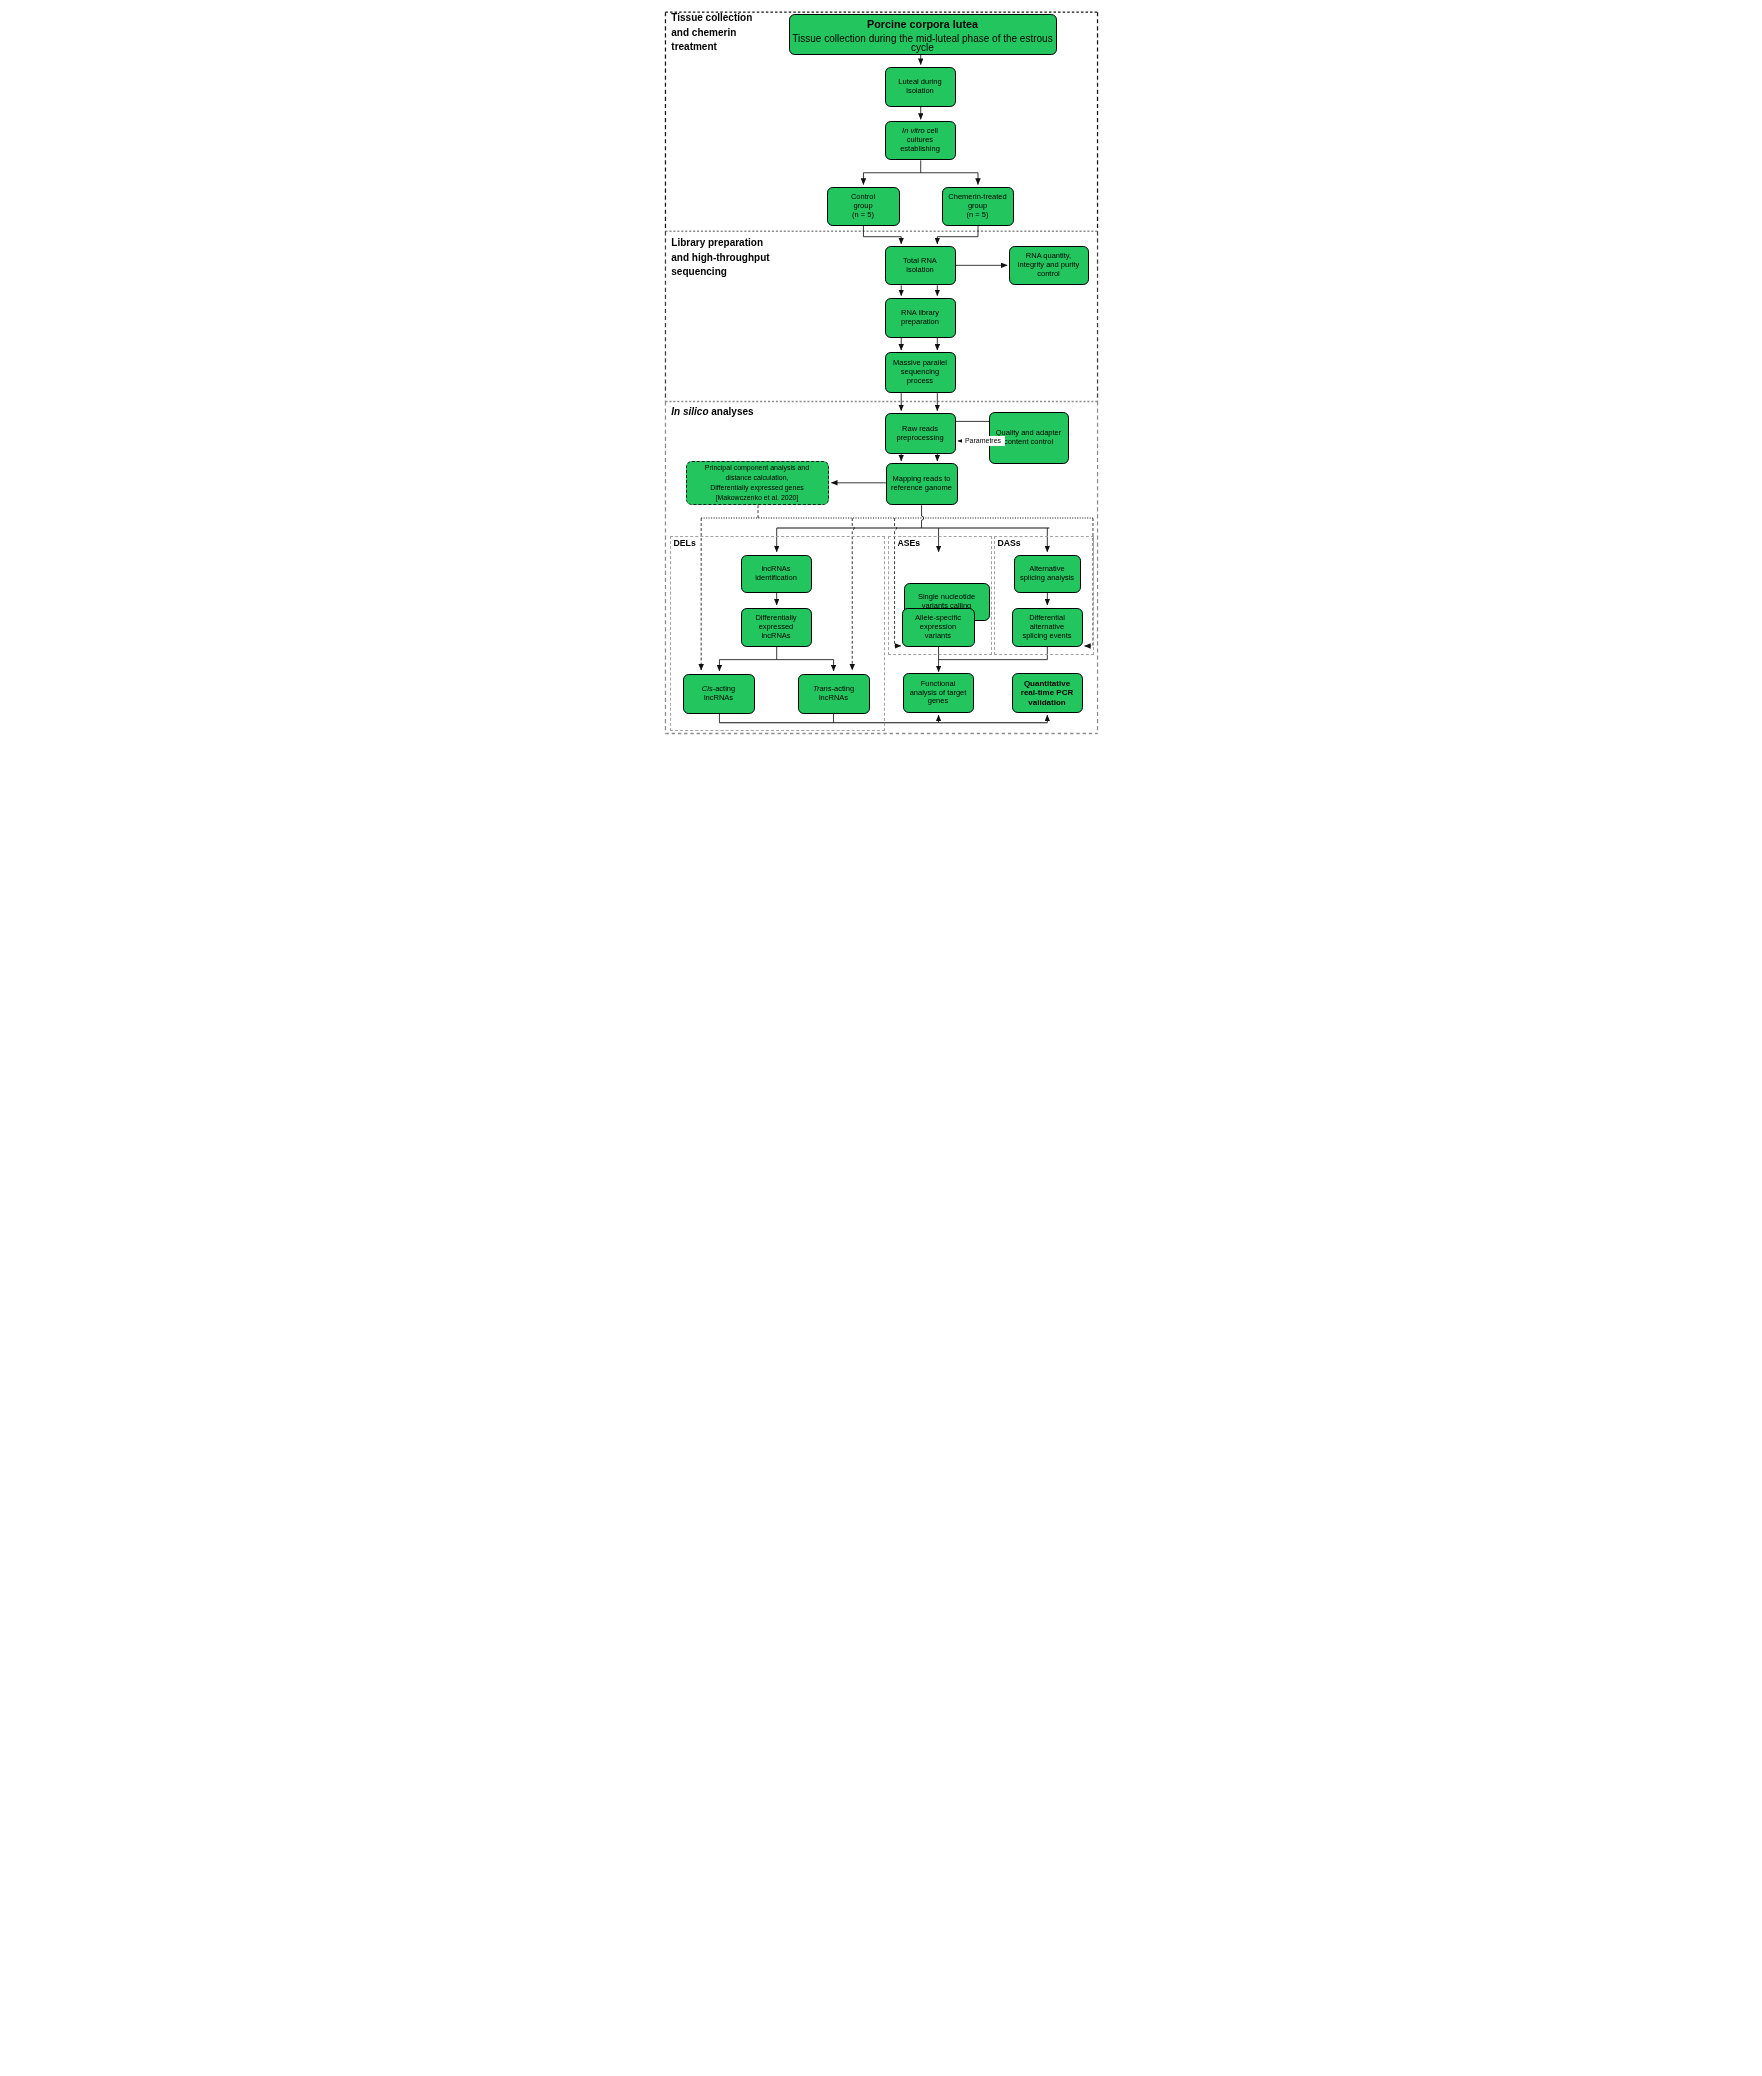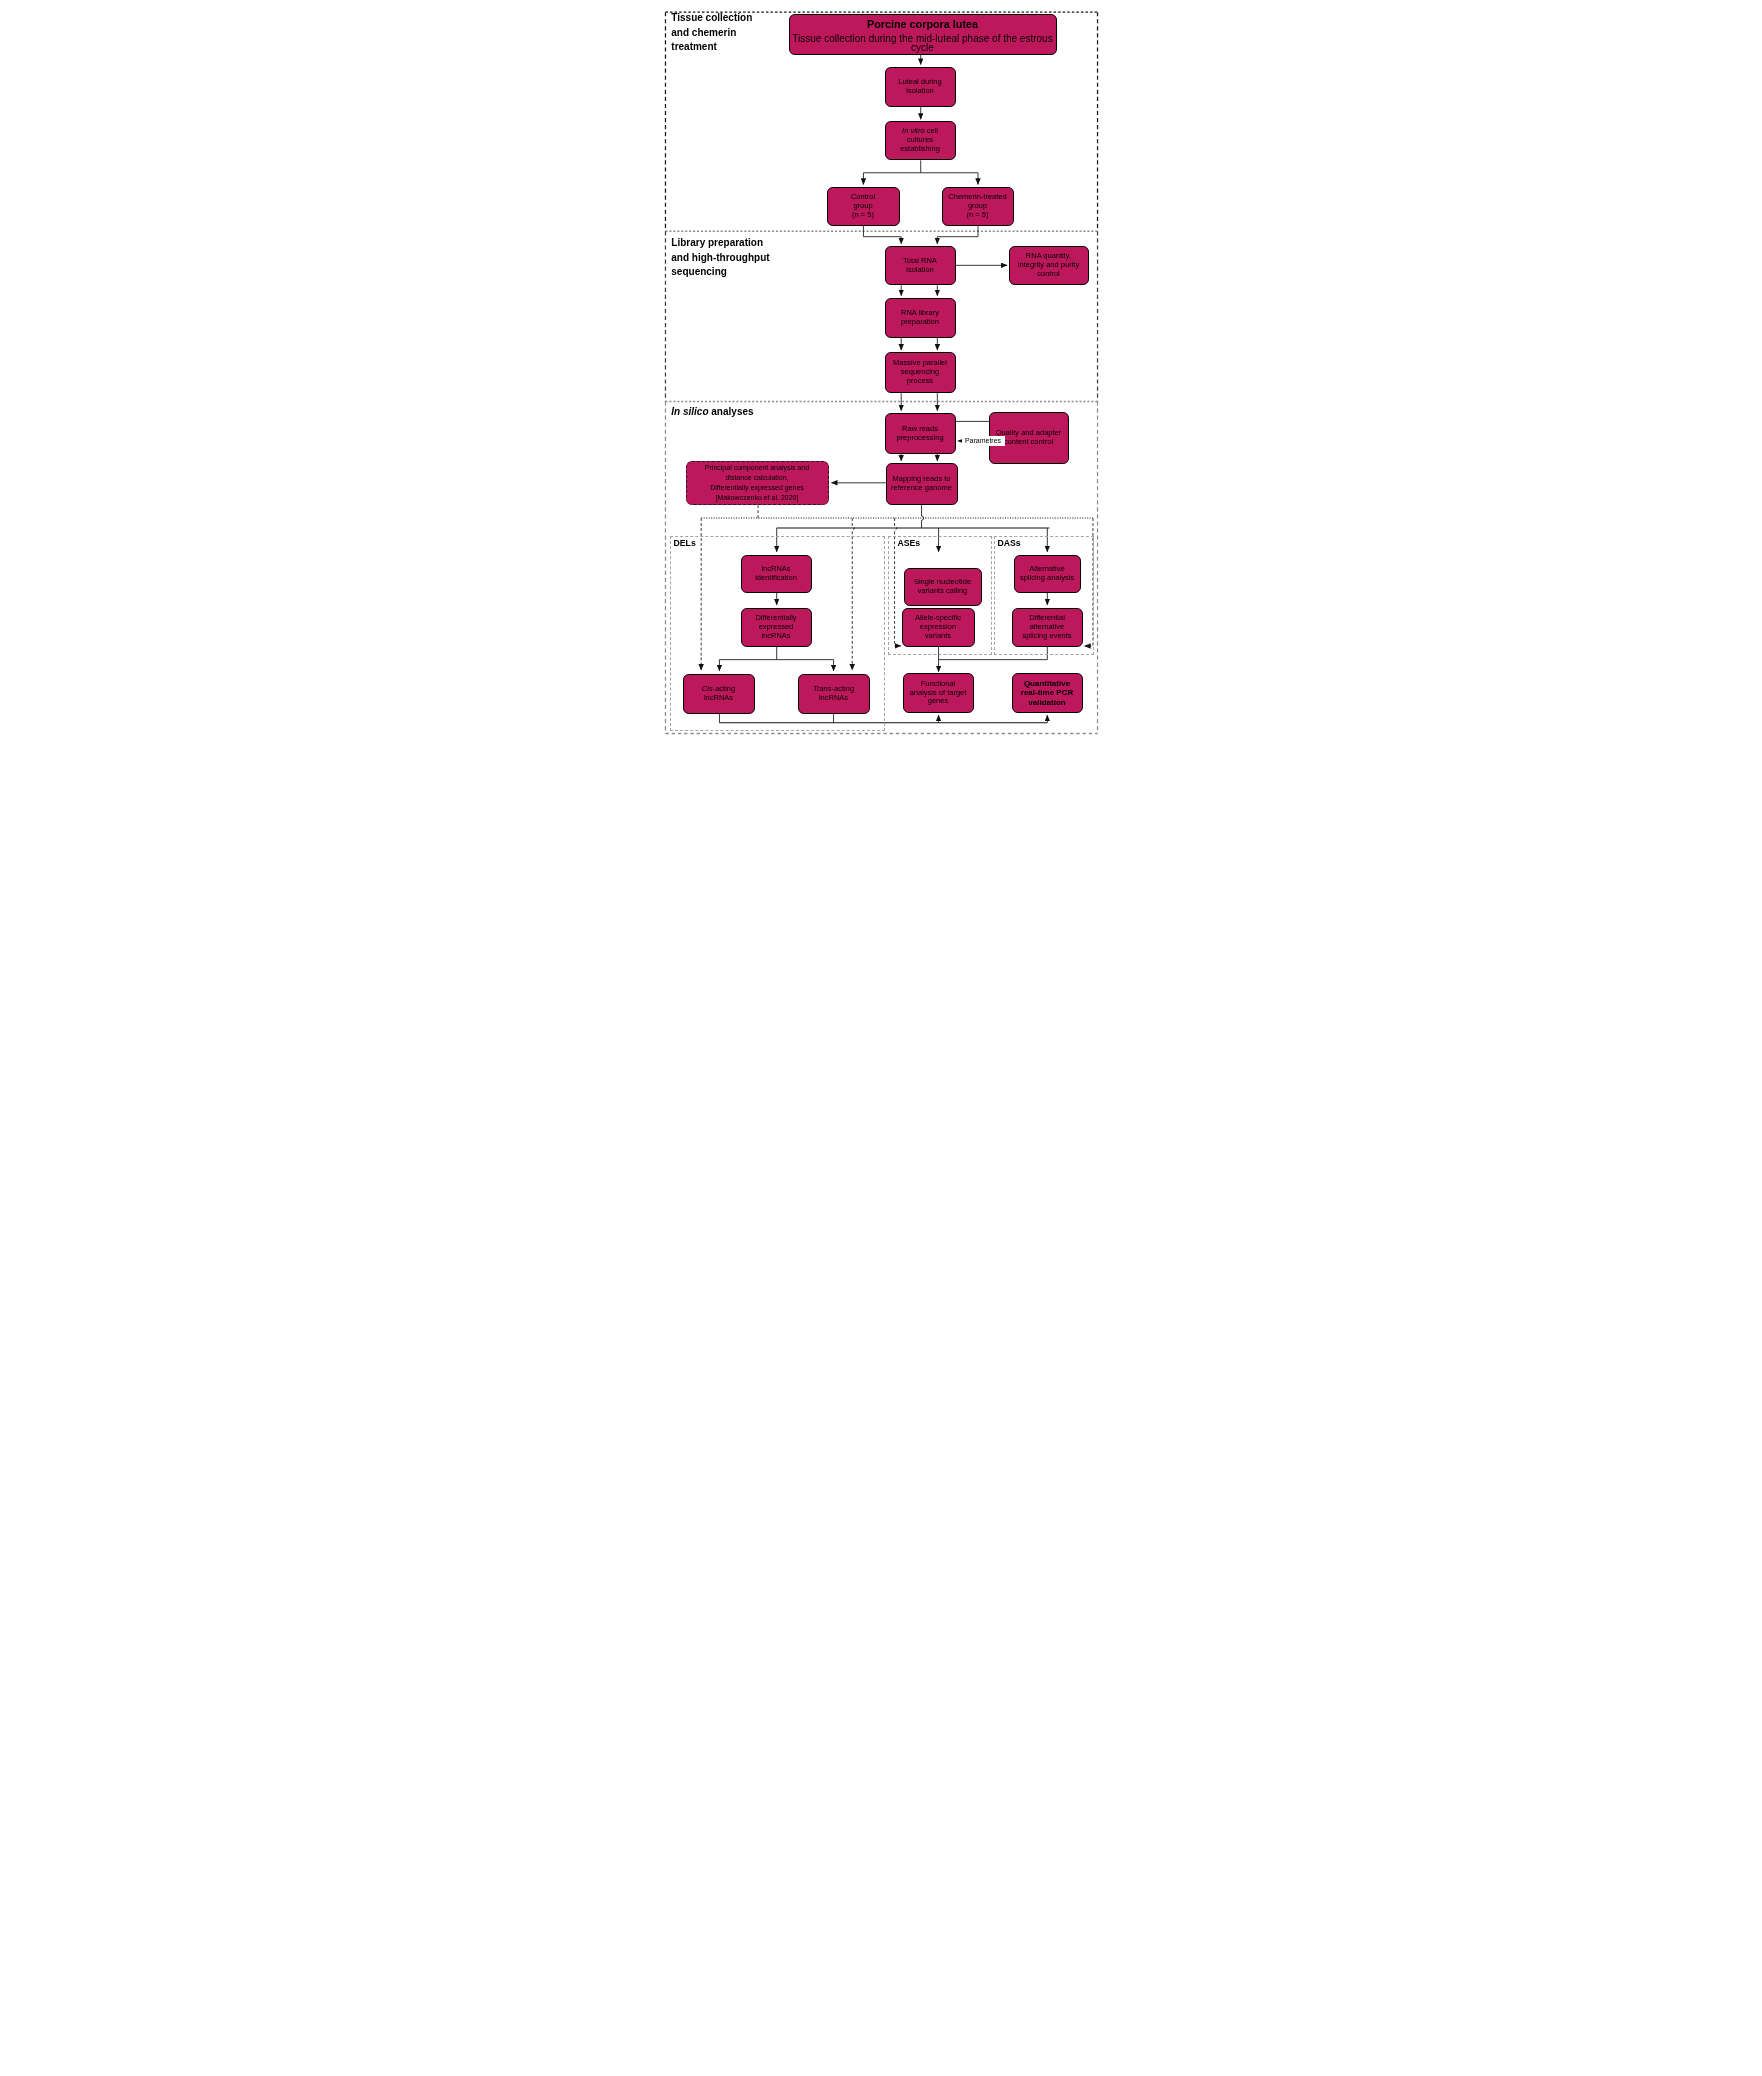--- a/index.html
+++ b/index.html
@@ -1,19 +1,19 @@
 <!DOCTYPE html>
 <html style="font-size:6.6px"><head>
 <meta charset="utf-8">
 <style>
   html,body{margin:0;padding:0;background:#fff;}
   #figure{position:relative;width:441px;height:728px;background:#fff;
           font-family:"Liberation Sans", sans-serif;color:#000;margin:8px auto;}
   #wires{position:absolute;left:0;top:0;width:441px;height:728px;}
-  .node{position:absolute;background:#be185d;border:0.8px solid #000;border-radius:5.8px;
+  .node{position:absolute;background:#22c55e;border:0.8px solid #000;border-radius:5.8px;
         display:flex;align-items:center;justify-content:center;box-sizing:border-box;}
   .node.dashedbox{border:0.8px dashed #1c1c1c;}
   .node-text{white-space:pre-line;text-align:center;font-size:7.5px;line-height:8.7px;}
   .node-text .it{font-style:italic;text-align:right;}
   .node-text.boldtx{font-weight:bold;font-size:8px;line-height:9.6px;}
   .porcine-inner{text-align:center;width:100%;}
   .porcine-title{font-weight:bold;font-size:10.8px;line-height:12.5px;}
   .porcine-sub{font-size:10px;line-height:9px;margin-top:3.7px;}
   .section-title{position:absolute;font-weight:bold;font-size:10px;line-height:14.5px;
                  white-space:pre-line;}
@@ -189,21 +189,21 @@
 distance calculation,
 Differentially expressed genes
 [Makowczenko et al. 2020]</div>
   </div>
 
   <div class="node" style="left:80px;top:547px;width:71px;height:38px">
     <div class="node-text">lncRNAs
 identification</div>
   </div>
 
-  <div class="node" style="left:243px;top:560px;width:78px;height:38px">
+  <div class="node" style="left:243px;top:575px;width:86px;height:38px">
     <div class="node-text">Single nucleotide
 variants calling</div>
   </div>
 
   <div class="node" style="left:353px;top:547px;width:67px;height:38px">
     <div class="node-text">Alternative
 splicing analysis</div>
   </div>
 
   <div class="node" style="left:80px;top:600px;width:71px;height:39px">

